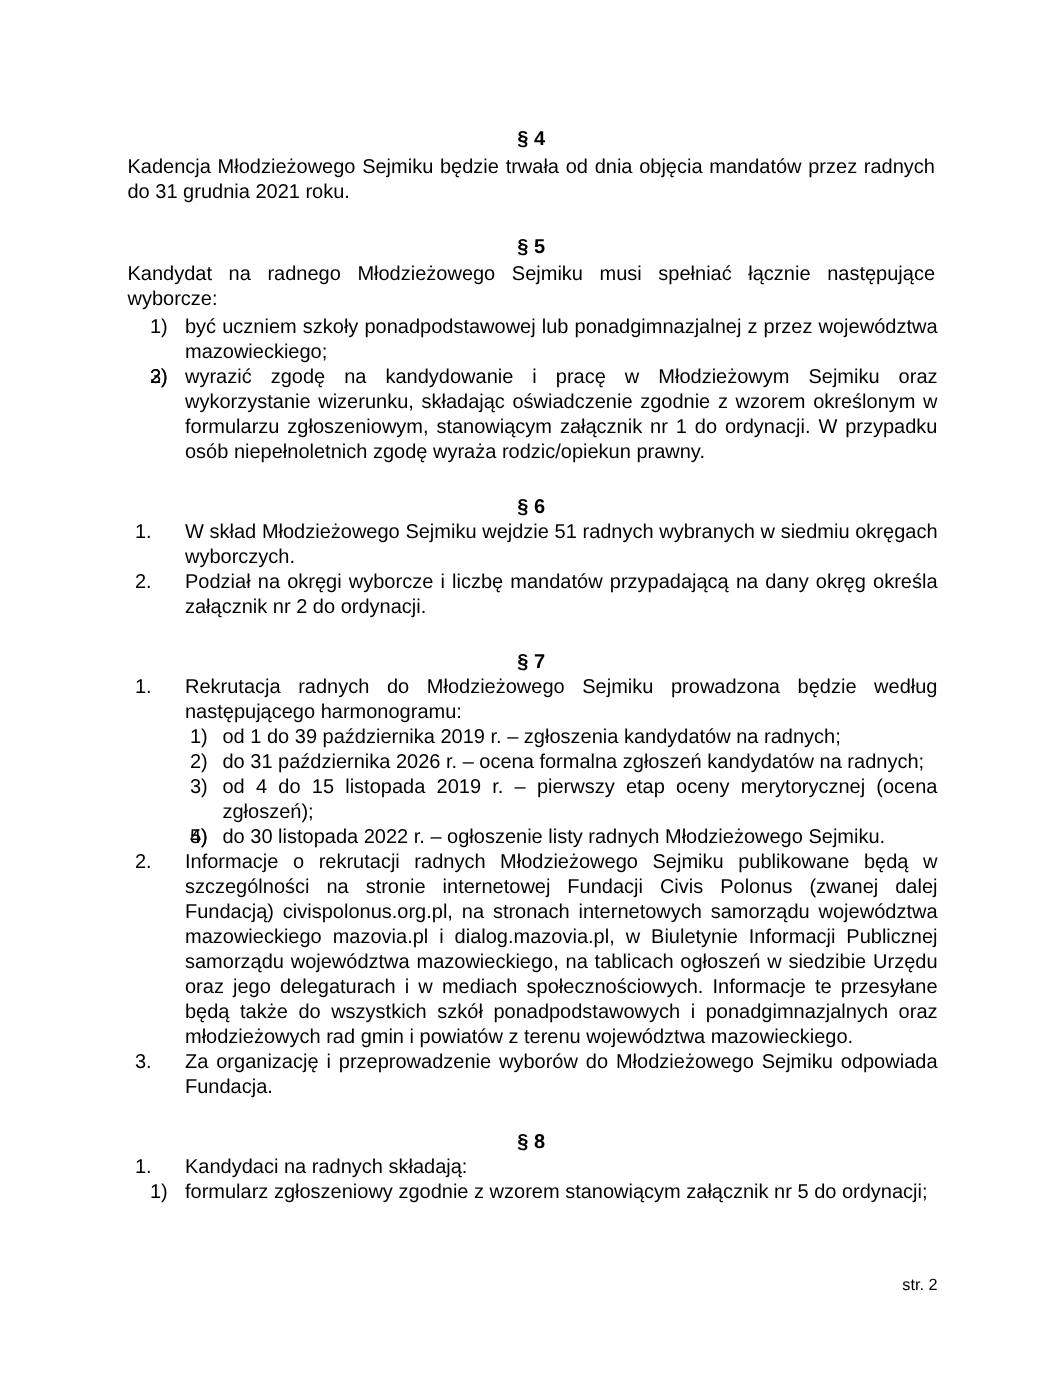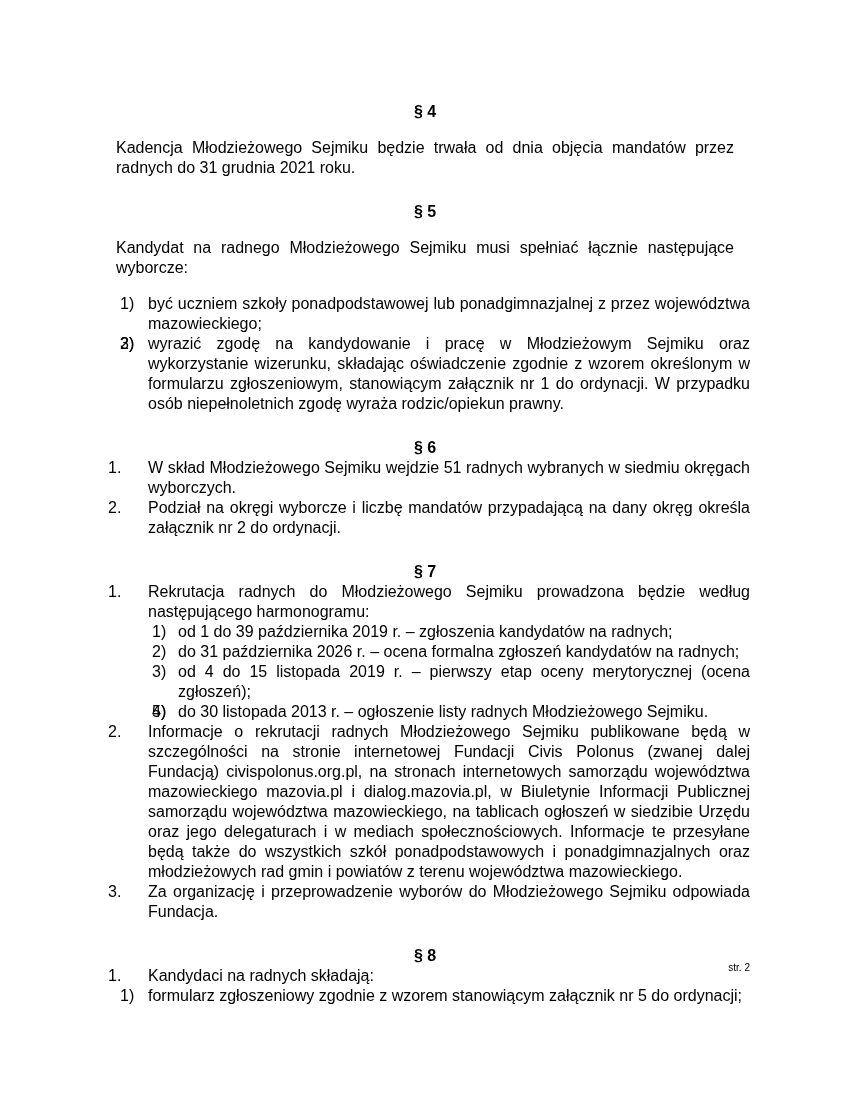--- a/index.html
+++ b/index.html
@@ -25,21 +25,21 @@
   }
   .sec-heading {
     text-align: center;
     font-weight: bold;
     font-size: 16px;
     line-height: 20px;
     margin: 24px 0 0 0;
   }
   section:first-child .sec-heading { margin-top: 0; }
   .para {
-    margin: 16px;
+    margin: 2px;
     text-align: justify;
   }
   .list {
     margin: 0;
     padding: 0;
     list-style: none;
   }
   .li {
     position: relative;
     margin: 0;
@@ -53,23 +53,23 @@
   .li-dot { padding-left: 48px; }
   .li-dot > .marker { left: 8px; }
   
   .li-paren { padding-left: 48px; }
   .li-paren > .marker { left: 20px; }
   
   .li-sub { padding-left: 30px; }
   .li-sub > .marker { left: 4px; }
   .footer {
     position: absolute;
-    top: 960px;
+    top: 1020px;
     right: 100px;
-    font-size: 10px;
+    font-size: 13px;
     line-height: 16px;
     text-align: right;
   }
 </style>
 </head>
 <body>
 
 <div class="page">
   <div class="content">
       <section>
@@ -93,21 +93,21 @@
         </ul>
       </section>
       <section>
         <div class="sec-heading">§ 7</div>
         <ul class="list">
           <li class="li li-dot"><span class="marker">1.</span><span class="li-text">Rekrutacja radnych do Młodzieżowego Sejmiku prowadzona będzie według następującego harmonogramu:</span><ul class="list">
               <li class="li li-sub"><span class="marker">1)</span><span class="li-text">od 1 do 39 października 2019 r. – zgłoszenia kandydatów na radnych;</span></li>
               <li class="li li-sub"><span class="marker">2)</span><span class="li-text">do 31 października 2026 r. – ocena formalna zgłoszeń kandydatów na radnych;</span></li>
               <li class="li li-sub"><span class="marker">3)</span><span class="li-text">od 4 do 15 listopada 2019 r. – pierwszy etap oceny merytorycznej (ocena zgłoszeń);</span></li>
               <li class="li li-sub"><span class="marker">4)</span></li>
-              <li class="li li-sub"><span class="marker">5)</span><span class="li-text">do 30 listopada 2013 r. – ogłoszenie listy radnych Młodzieżowego Sejmiku.</span></li>
+              <li class="li li-sub"><span class="marker">5)</span><span class="li-text">do 30 listopada 2022 r. – ogłoszenie listy radnych Młodzieżowego Sejmiku.</span></li>
             </ul></li>
           <li class="li li-dot"><span class="marker">2.</span><span class="li-text">Informacje o rekrutacji radnych Młodzieżowego Sejmiku publikowane będą w szczególności na stronie internetowej Fundacji Civis Polonus (zwanej dalej Fundacją) civispolonus.org.pl, na stronach internetowych samorządu województwa mazowieckiego mazovia.pl i dialog.mazovia.pl, w Biuletynie Informacji Publicznej samorządu województwa mazowieckiego, na tablicach ogłoszeń w siedzibie Urzędu oraz jego delegaturach i w mediach społecznościowych. Informacje te przesyłane będą także do wszystkich szkół ponadpodstawowych i ponadgimnazjalnych oraz młodzieżowych rad gmin i powiatów z terenu województwa mazowieckiego.</span></li>
           <li class="li li-dot"><span class="marker">3.</span><span class="li-text">Za organizację i przeprowadzenie wyborów do Młodzieżowego Sejmiku odpowiada Fundacja.</span></li>
         </ul>
       </section>
       <section>
         <div class="sec-heading">§ 8</div>
         <ul class="list">
           <li class="li li-dot"><span class="marker">1.</span><span class="li-text">Kandydaci na radnych składają:</span></li>
         </ul>

